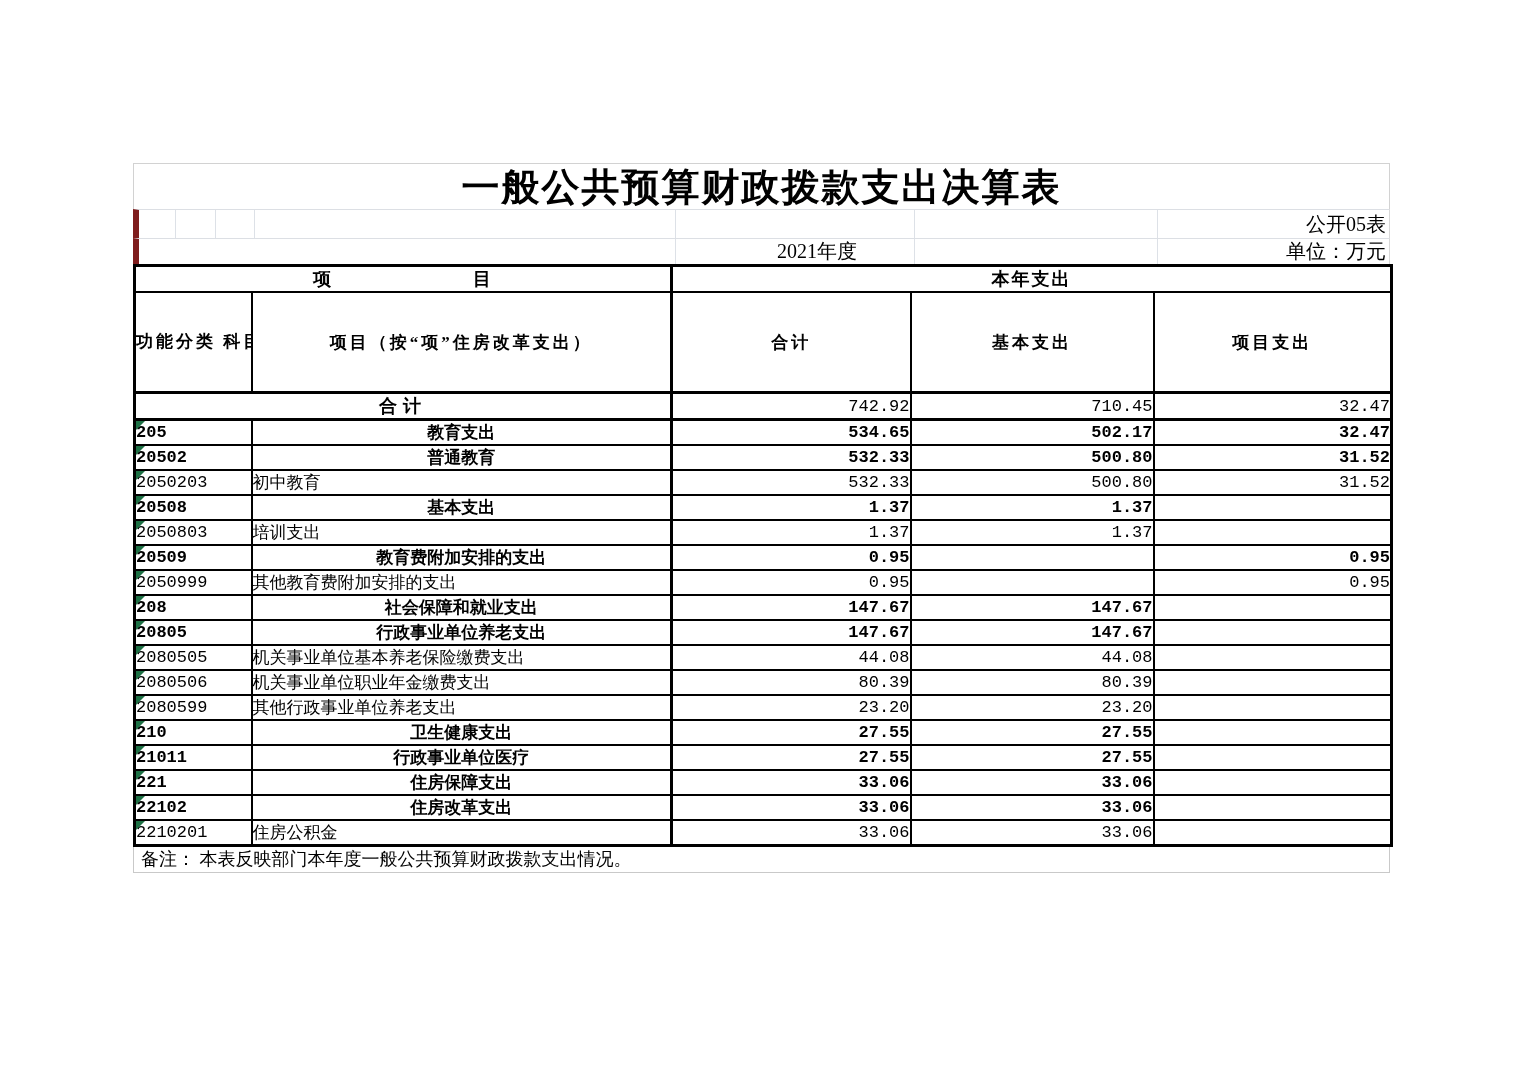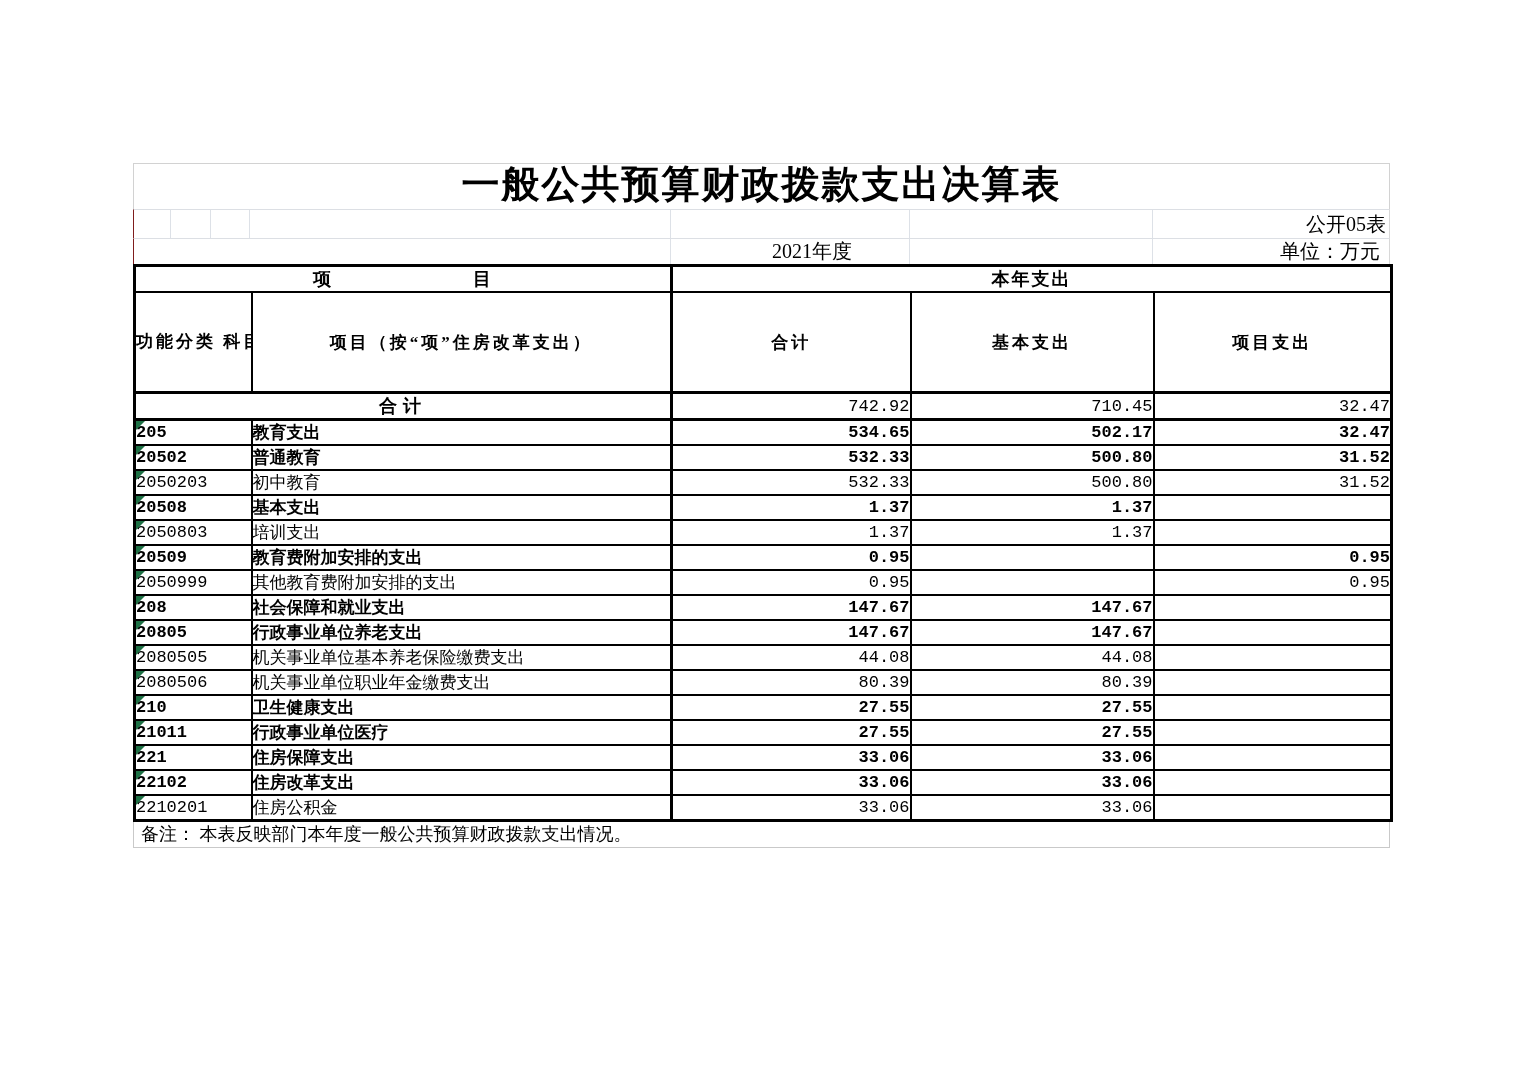--- a/index.html
+++ b/index.html
@@ -10,36 +10,36 @@
   }
   .sheet{position:absolute;left:133px;top:163px;width:1257px;background:#fff;}
 
   
   .title-block{
     height:45px;border:1px solid #d2d2d2;border-bottom:none;
     display:flex;align-items:center;justify-content:center;
   }
   .title-block h1{
     margin:0;font-size:38px;font-weight:bold;letter-spacing:2px;line-height:44px;
-    font-family:Liberation Mono, monospace;
-  }
-
-  
-  .info-a,.info-b{position:relative;border-left:1px solid #7f1d1d;border-right:1px solid #d8d8d8;}
+    font-family:Liberation Sans, sans-serif;
+  }
+
+  
+  .info-a,.info-b{position:relative;border-left:6px solid #7f1d1d;border-right:1px solid #d8d8d8;}
   .info-a{height:28px;border-top:1px solid #dcdfe4;border-bottom:1px solid #dcdfe4;}
   .info-b{height:25px;}
   .vline{position:absolute;top:0;bottom:0;width:1px;background:#dde1e7;}
   .info-a .v1{left:36px}.info-a .v2{left:76px}.info-a .v3{left:115px}
   .v4{left:536px}.v5{left:775px}.v6{left:1018px}
   .sheet-tag{
     position:absolute;right:3px;top:0;line-height:28px;font-size:20px;
   }
   .dept{position:absolute;left:5px;top:0;line-height:25px;font-size:20px;white-space:nowrap;}
   .year{position:absolute;left:536px;width:284px;top:0;line-height:25px;font-size:20px;text-align:center;}
-  .unit{position:absolute;right:9px;top:0;line-height:25px;font-size:20px;}
+  .unit{position:absolute;right:3px;top:0;line-height:25px;font-size:20px;}
 
   
   table.main{
     border-collapse:collapse;table-layout:fixed;width:1257px;
     border:3px solid #000;
   }
   table.main th,table.main td{
     border:2px solid #000;padding:0;background:#fff;overflow:hidden;white-space:nowrap;
   }
   tr.group-row th{
@@ -59,21 +59,21 @@
   td.num.total{border-left:3px solid #000;margin-top:40px;}
   td.code{
     font-family:"Liberation Mono","DejaVu Sans Mono",monospace;
     font-size:17px;padding-left:3px;position:relative;
   }
   td.name{font-size:17px;padding-left:4px;}
   tbody tr{height:25px;}
   tr.grand td{border-top:3px solid #000;border-bottom:3px solid #000;}
   tr.grand td.gname{text-align:center;font-weight:bold;font-size:18px;letter-spacing:6px;}
   tr.category{font-weight:bold;}
-  tr.category td.name{font-size:17px;}
+  tr.category td.name{font-size:17px;text-align:center;}
   tr.detail td.name{}
   .tri{
     position:absolute;left:0;top:0;width:0;height:0;
     border-top:9px solid var(--triangle-green,#1e7145);
     border-right:9px solid transparent;
   }
 
   
   .note-row{
     height:25px;border:1px solid #c9c9c9;border-top:none;
@@ -206,20 +206,27 @@
           <td class="num basic">44.08</td>
           <td class="num project"></td>
         </tr>
         <tr class="detail">
           <td class="code"><span class="tri"></span><span>2080506</span></td>
           <td class="name">机关事业单位职业年金缴费支出</td>
           <td class="num total">80.39</td>
           <td class="num basic">80.39</td>
           <td class="num project"></td>
         </tr>
+        <tr class="detail">
+          <td class="code"><span class="tri"></span><span>2080599</span></td>
+          <td class="name">其他行政事业单位养老支出</td>
+          <td class="num total">23.20</td>
+          <td class="num basic">23.20</td>
+          <td class="num project"></td>
+        </tr>
         <tr class="category">
           <td class="code"><span class="tri"></span><span>210</span></td>
           <td class="name">卫生健康支出</td>
           <td class="num total">27.55</td>
           <td class="num basic">27.55</td>
           <td class="num project"></td>
         </tr>
         <tr class="category">
           <td class="code"><span class="tri"></span><span>21011</span></td>
           <td class="name">行政事业单位医疗</td>

